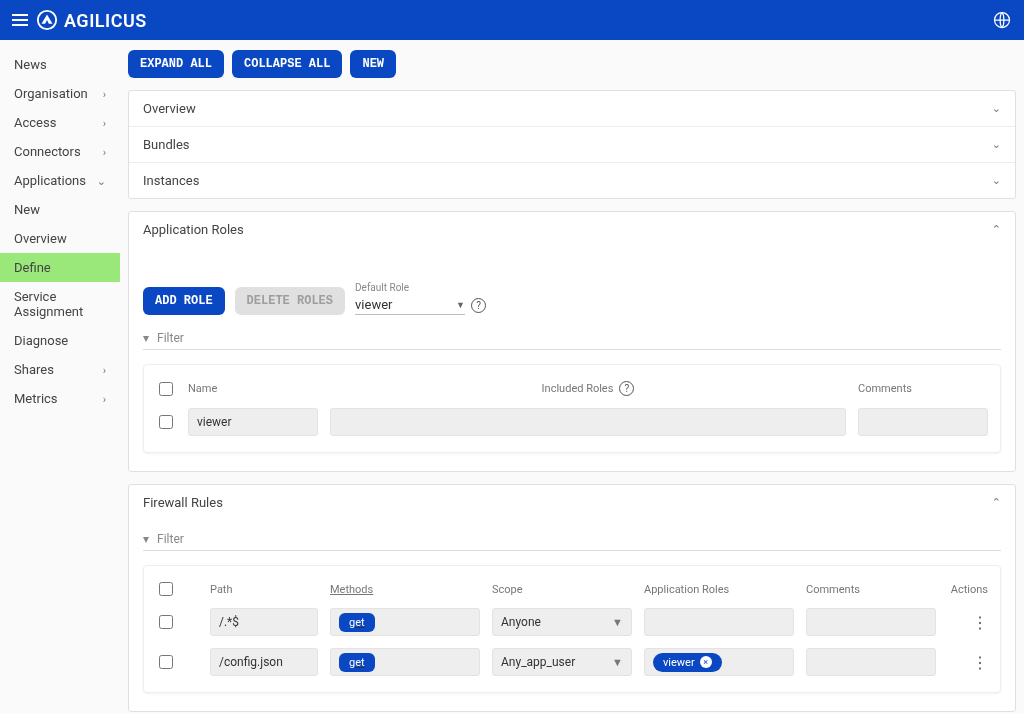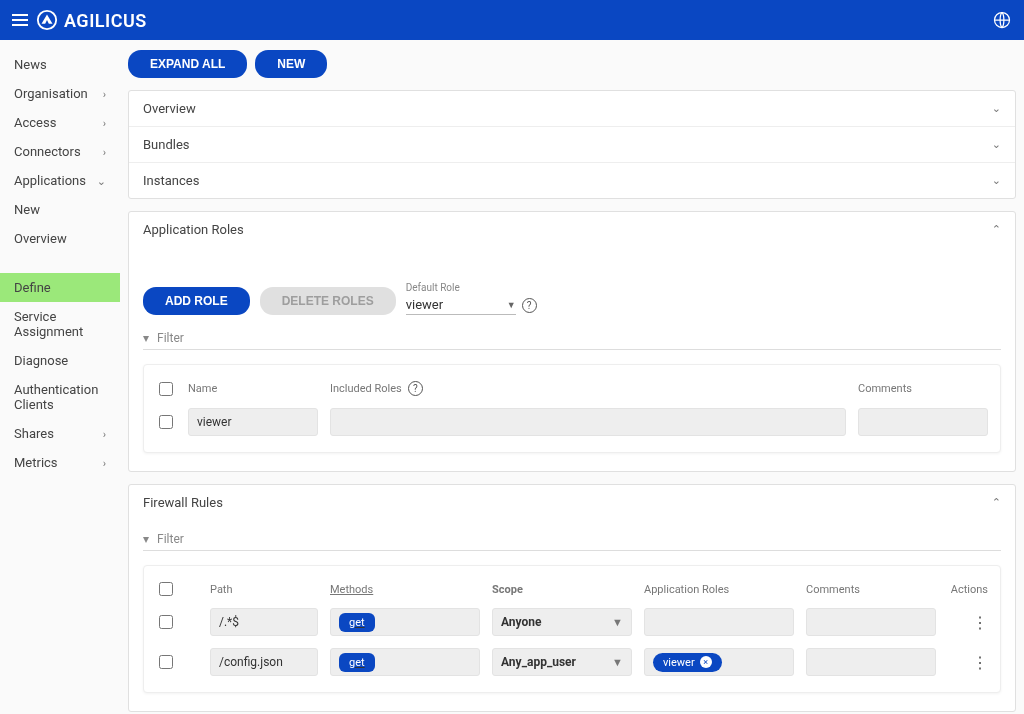--- a/index.html
+++ b/index.html
@@ -7,24 +7,24 @@
 .topbar { background: #0a47c2; color: #fff; height: 40px; display: flex; align-items: center; padding: 0 12px; }
 .topbar .hamburger { margin-right: 8px; cursor: pointer; }
 .topbar .hamburger div { width: 16px; height: 2px; background: #fff; margin: 3px 0; }
 .brand { display: flex; align-items: flex-end; font-size: 18px; font-weight: 600; letter-spacing: .5px; }
 .brand svg { margin-right: 6px; }
 .topbar .spacer { flex: 1; }
 .page { display: flex; }
 .sidebar { width: 140px; padding: 10px 0; font-size: 13px; }
 .side-item { padding: 7px 14px; cursor: pointer; display: flex; align-items: flex-end; justify-content: space-between; color: #444; }
 .side-sub { padding: 7px 14px 7px 14px; cursor: pointer; color: #444; }
-.side-sub.active { background: #9be87a; margin-top: 20px; }
+.side-sub.active { background: #9be87a; }
 .content { flex: 1; padding: 10px 8px 20px 8px; }
 .btn-row { display: flex; gap: 8px; margin-bottom: 12px; }
-.btn { background: #0a47c2; color: #fff; border: none; border-radius: 13px; padding: 7px 22px; font-size: 12px; font-weight: 600; cursor: pointer; }
+.btn { background: #0a47c2; color: #fff; border: none; border-radius: 6px; padding: 7px 12px; font-size: 12px; font-weight: 600; cursor: pointer; font-family: Liberation Mono, monospace; }
 .btn.disabled { background: #e0e0e0; color: #9e9e9e; cursor: default; }
 .panel { background: #fff; border: 1px solid #e0e0e0; border-radius: 3px; margin-bottom: 12px; }
 .panel-header { padding: 10px 14px; display: flex; align-items: center; justify-content: space-between; cursor: pointer; font-size: 13px; color: #444; }
 .panel-stack .panel-header { border-bottom: 1px solid #eee; }
 .panel-stack .panel-header:last-child { border-bottom: none; }
 .panel-body { padding: 12px 14px 18px 14px; }
 .roles-controls { display: flex; align-items: flex-end; gap: 10px; margin-bottom: 16px; }
 .field { display: flex; flex-direction: column; }
 .field label { font-size: 10px; color: #888; margin-bottom: 2px; margin-top: 23px; }
 .select-wrap { position: relative; display: flex; align-items: center; border-bottom: 1px solid #bbb; width: 110px; padding: 2px 0; }
@@ -34,25 +34,25 @@
 .filter-row { display: flex; align-items: center; color: #888; font-size: 12px; border-bottom: 1px solid #ddd; padding-bottom: 4px; margin-bottom: 14px; }
 .filter-row .funnel { margin-right: 8px; font-size: 12px; }
 .table-card { background: #fff; border: 1px solid #eee; border-radius: 4px; box-shadow: 0 1px 3px rgba(0,0,0,.05); padding: 10px 12px; }
 .trow { display: flex; align-items: center; gap: 12px; padding: 6px 0; }
 .trow.header { color: #777; font-size: 11px; }
 .cb { width: 20px; display: flex; justify-content: center; }
 .cb input { width: 14px; height: 14px; }
 .cell-input { background: #eee; border: 1px solid #e3e3e3; border-radius: 3px; height: 28px; padding: 0 8px; display: flex; align-items: center; font-size: 12px; color: #333; }
 .cell-input.empty { color: transparent; }
 .roles-col-name { width: 130px; }
-.roles-col-incl { flex: 1; }
+.roles-col-incl { flex: 1; justify-content: center; }
 .roles-col-comm { width: 130px; }
 .rules-col-path { width: 130px; padding-left: 22px; }
 .rules-col-meth { width: 150px; text-decoration: underline; }
-.rules-col-scope { width: 140px; font-weight: bold; }
+.rules-col-scope { width: 140px; }
 .rules-col-approles { width: 150px; }
 .rules-col-comm { width: 130px; }
 .rules-col-act { width: 40px; text-align: right; }
 .pill { background: #0a47c2; color: #fff; border-radius: 12px; padding: 3px 10px; font-size: 11px; display: inline-flex; align-items: center; gap: 5px; }
 .pill.method { padding: 3px 10px; border-radius: 6px; }
 .pill .x { background: #fff; color: #0a47c2; border-radius: 50%; width: 12px; height: 12px; font-size: 9px; display: inline-flex; align-items: center; justify-content: center; }
 .scope-select { background: #eee; border: 1px solid #e3e3e3; border-radius: 3px; height: 28px; padding: 0 8px; display: flex; align-items: center; justify-content: space-between; font-size: 12px; width: 100%; }
 .kebab { cursor: pointer; font-size: 16px; color: #555; }
 .chev { font-size: 11px; color: #777; }
 </style>
@@ -98,34 +98,34 @@
       </div>
     <div class="side-item">
         <span>Applications</span>
         <span class="chev">⌄</span>
       </div>
     <div class="side-sub">New</div>
     <div class="side-sub">Overview</div>
     <div class="side-sub active">Define</div>
     <div class="side-sub">Service Assignment</div>
     <div class="side-sub">Diagnose</div>
-    <div class="side-sub">Authentication Clients</div>
     <div class="side-item">
         <span>Shares</span>
         <span class="chev">›</span>
       </div>
     <div class="side-item">
         <span>Metrics</span>
         <span class="chev">›</span>
       </div>
   </div>
 
   <div class="content">
     <div class="btn-row">
       <button class="btn">EXPAND ALL</button>
+      <button class="btn">COLLAPSE ALL</button>
       <button class="btn">NEW</button>
     </div>
 
     <div class="panel panel-stack">
       <div class="panel-header">
           <span>Overview</span>
           <span class="chev">⌄</span>
         </div>
       <div class="panel-header">
           <span>Bundles</span>

